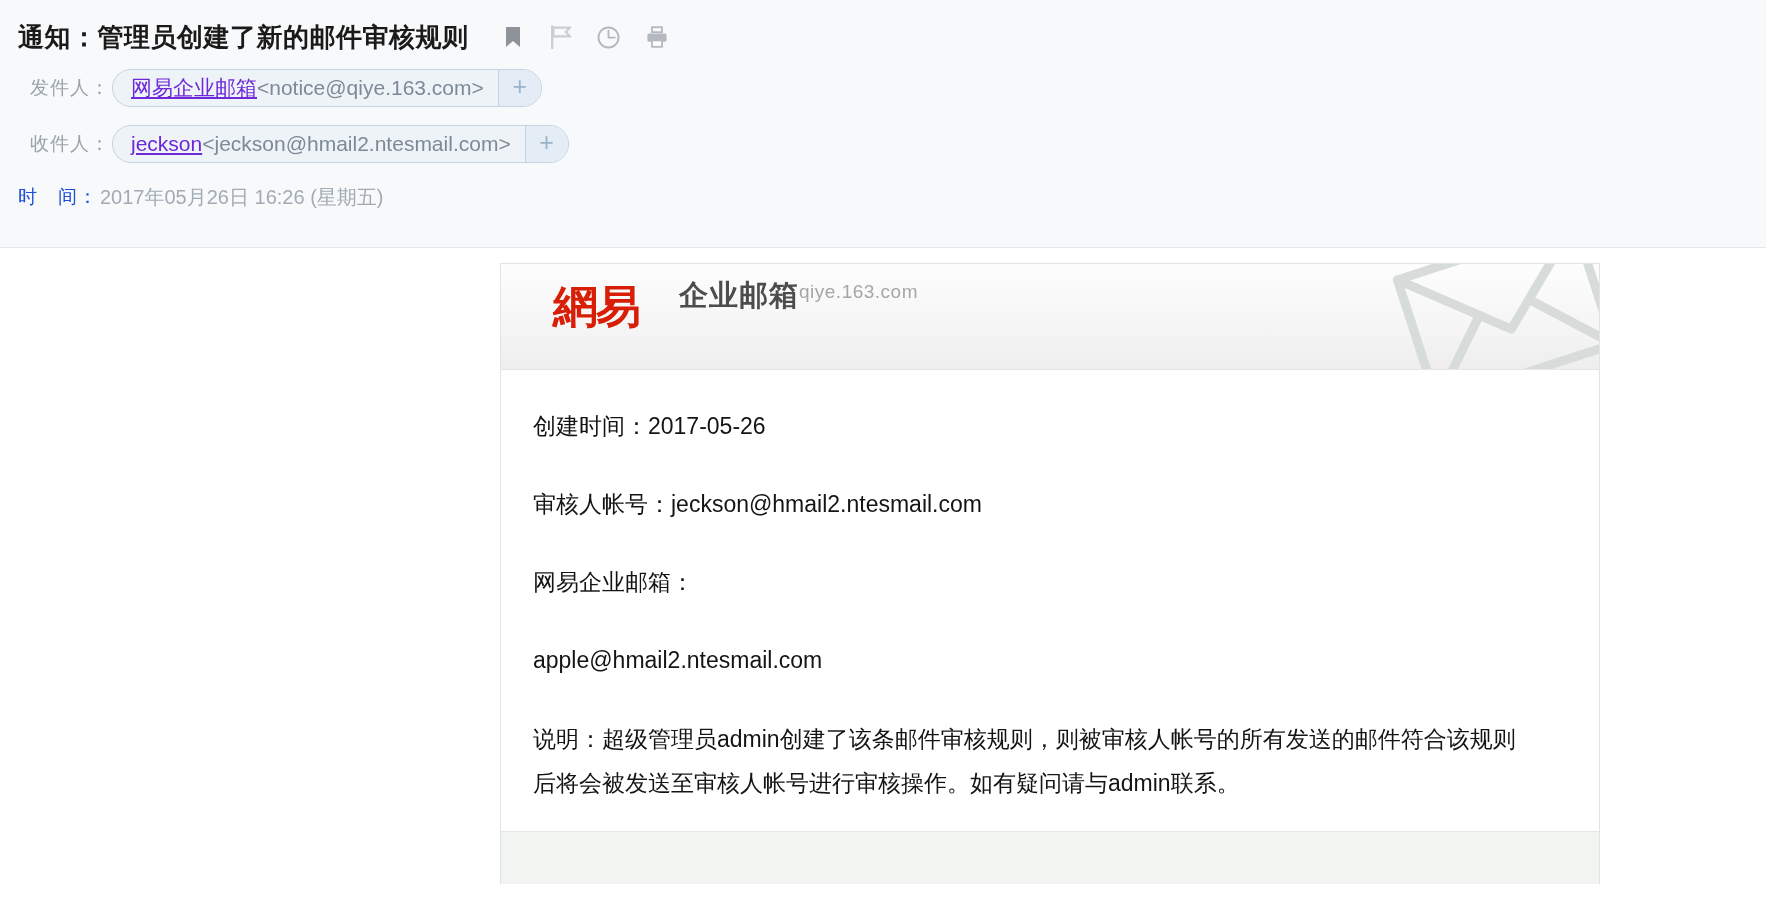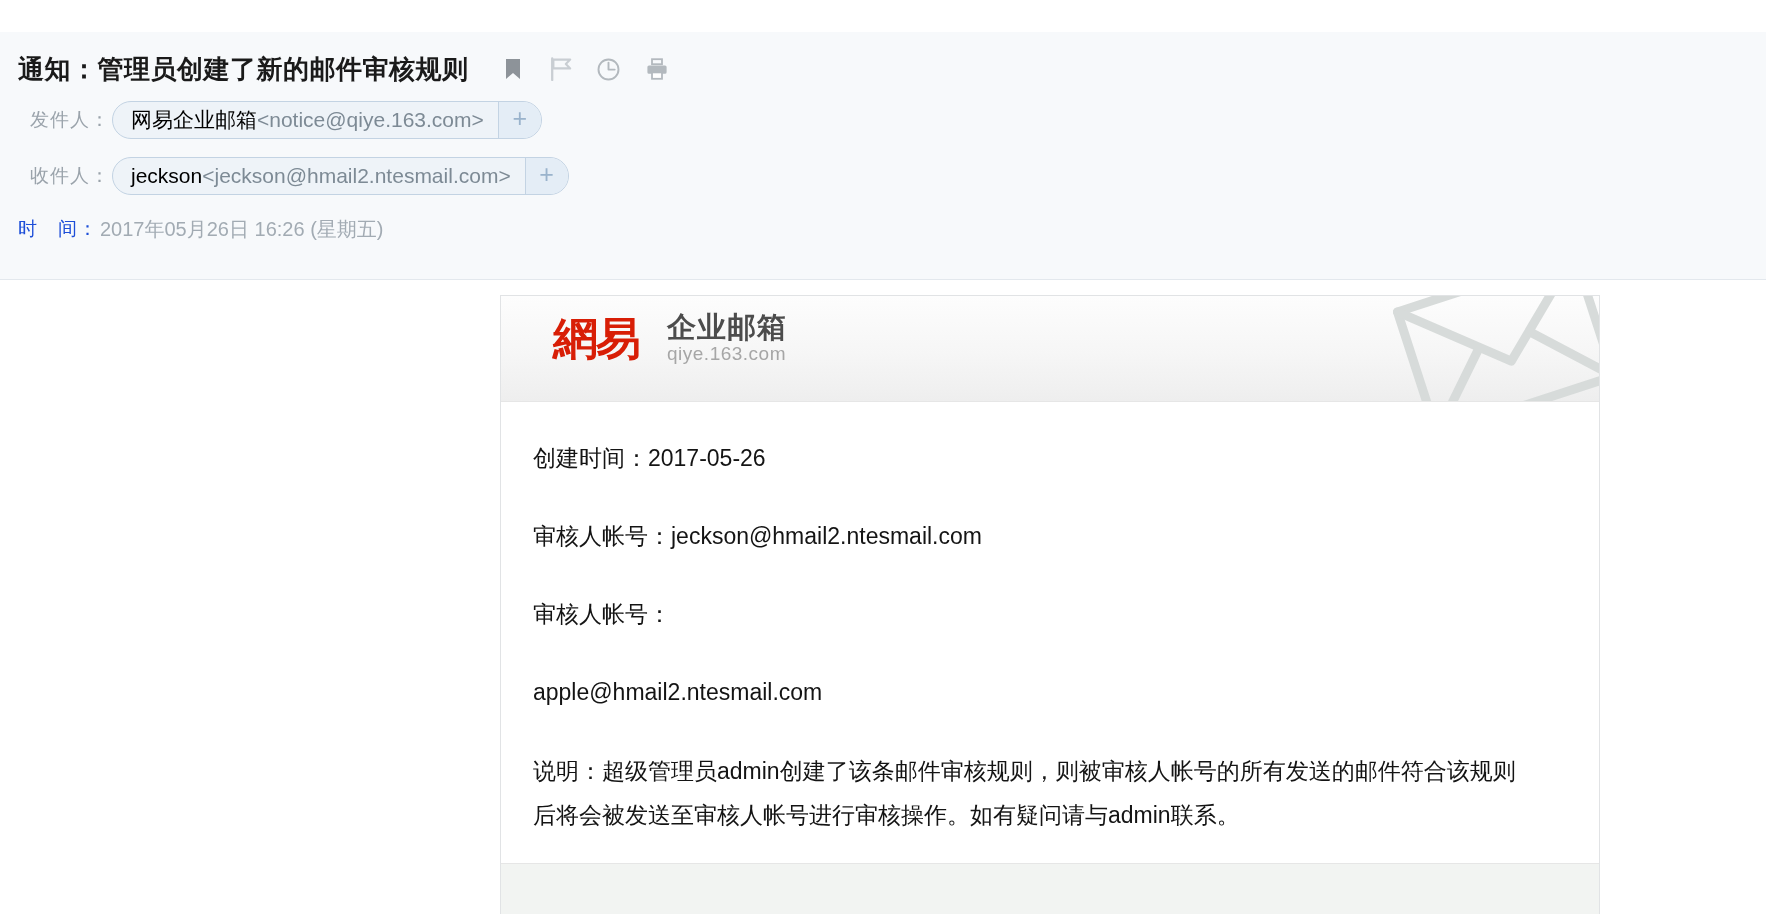--- a/index.html
+++ b/index.html
@@ -24,21 +24,20 @@
     background: #f7f9fb;
     border-bottom: 1px solid #e3e8ed;
     padding: 0;
   }
 
   #subject-row {
     display: flex;
     align-items: center;
     padding: 14px 0 0 18px;
     height: 46px;
-    margin-top: 32px;
   }
 
   #subject-title {
     font-size: 26px;
     font-weight: bold;
     color: #1a1a1a;
     letter-spacing: 0.5px;
     white-space: nowrap;
   }
 
@@ -83,21 +82,22 @@
     cursor: pointer;
   }
   .addr-pill-text {
     display: flex;
     align-items: center;
     padding: 0 14px 0 18px;
     font-size: 21px;
     white-space: nowrap;
   }
   .addr-name {
-    color: #000000;
+    color: #6d28d9;
+    text-decoration: underline;
   }
   .addr-email {
     color: #7d8a95;
   }
   .addr-pill-plus {
     display: flex;
     align-items: center;
     justify-content: center;
     width: 42px;
     border-left: 1px solid #c3d3e3;
@@ -168,23 +168,23 @@
   #brand-cn {
     font-family: "DejaVu Serif", "Liberation Serif", serif;
     font-size: 45px;
     font-weight: bold;
     color: #d81e06;
     line-height: 1;
     letter-spacing: -2px;
     padding-top: 4px;
   }
   #brand-right {
-    margin-left: 12px;
-    display: flex;
-    flex-direction: column;
+    margin-left: 24px;
+    display: flex;
+    flex-direction: row;
   }
   #brand-product {
     font-size: 29px;
     font-weight: bold;
     color: #4c4c4c;
     line-height: 1.05;
     letter-spacing: 1px;
   }
   #brand-domain {
     font-size: 19px;
@@ -317,21 +317,21 @@
           <path d="M22 158 L88 90"></path>
           <path d="M208 158 L142 90"></path>
         </g>
       </svg>
 
     </div>
 
     <div id="card-content">
       <p class="body-para">创建时间：2017-05-26</p>
       <p class="body-para">审核人帐号：jeckson@hmail2.ntesmail.com</p>
-      <p class="body-para">审核人帐号：</p>
+      <p class="body-para">网易企业邮箱：</p>
       <p class="body-para">apple@hmail2.ntesmail.com</p>
       <p class="body-para" id="para-explain">说明：超级管理员admin创建了该条邮件审核规则，则被审核人帐号的所有发送的邮件符合该规则后将会被发送至审核人帐号进行审核操作。如有疑问请与admin联系。</p>
     </div>
 
     <div id="card-footer"></div>
 
   </div>
 
 </div>
 

